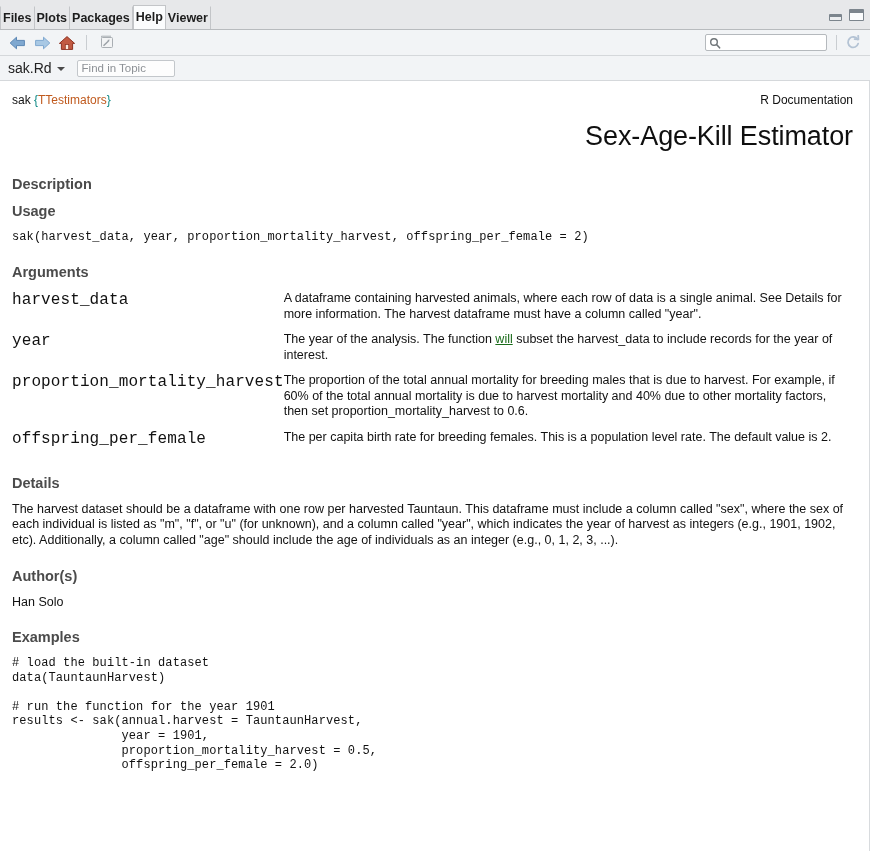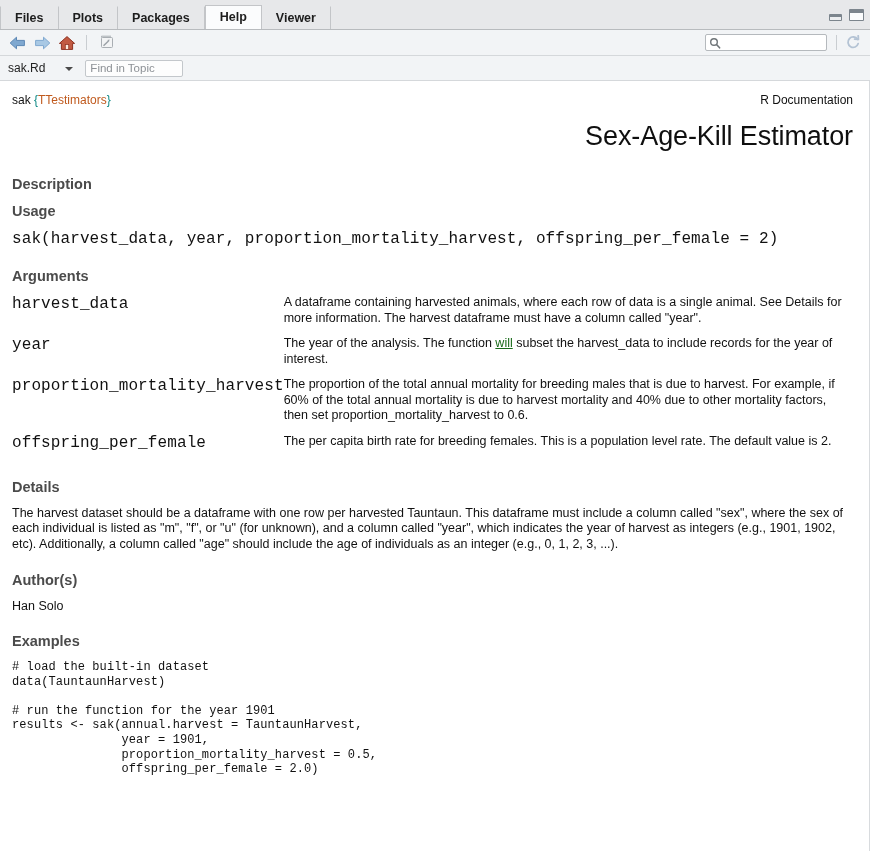--- a/index.html
+++ b/index.html
@@ -26,21 +26,21 @@
     border-bottom: 1px solid #b8bbbe;
     display: flex;
     align-items: flex-end;
     position: relative;
     padding-left: 0;
   }
   .tabs { display: flex; align-items: flex-end; height: 100%; }
   .tab {
     height: 23px;
     line-height: 22px;
-    padding: 0 14px;
+    padding: 0 2px;
     font-size: 12.5px;
     font-weight: bold;
     color: #1d1d1d;
     background: #e7e8ea;
     border-right: 1px solid #c3c5c8;
     border-top: 1px solid transparent;
     cursor: default;
     white-space: nowrap;
   }
   .tab:first-child { border-left: 1px solid #c3c5c8; }
@@ -116,24 +116,24 @@
   
   .findbar {
     height: 25px;
     background: #f2f4f6;
     border-bottom: 1px solid #d5d8db;
     display: flex;
     align-items: center;
     padding-left: 8px;
   }
   .rdsel {
-    font-size: 12px;
+    font-size: 14px;
     color: #222;
     display: flex; align-items: center;
-    gap: 20px;
+    gap: 5px;
     cursor: default;
     margin-right: 12px;
   }
   .caret {
     width: 0; height: 0;
     border-left: 4px solid transparent;
     border-right: 4px solid transparent;
     border-top: 4px solid #4a4a4a;
     margin-top: 2px;
   }
@@ -188,21 +188,21 @@
     margin: 0 0 11px 0;
   }
   p.para {
     font-size: 12.5px;
     line-height: 15.5px;
     color: #111;
     margin: 0 0 20px 0;
   }
   pre.usage {
     font-family: "Liberation Mono", monospace;
-    font-size: 16px;
+    font-size: 12px;
     color: #111;
     margin: 0 0 20px 0;
     white-space: pre;
     letter-spacing: 0.1px;
   }
   table.args {
     border-collapse: collapse;
     width: 100%;
     margin: 0 0 17px 0;
   }

